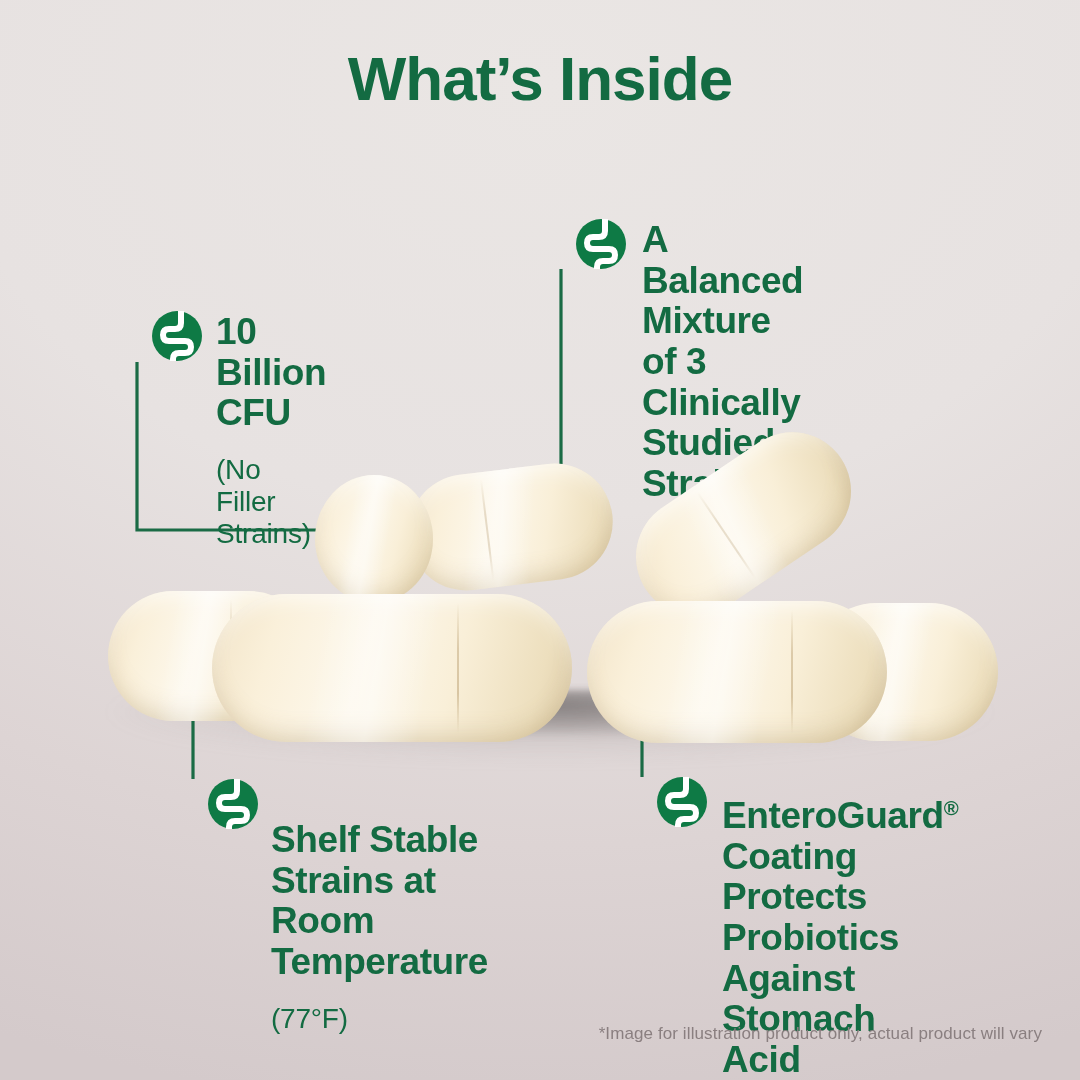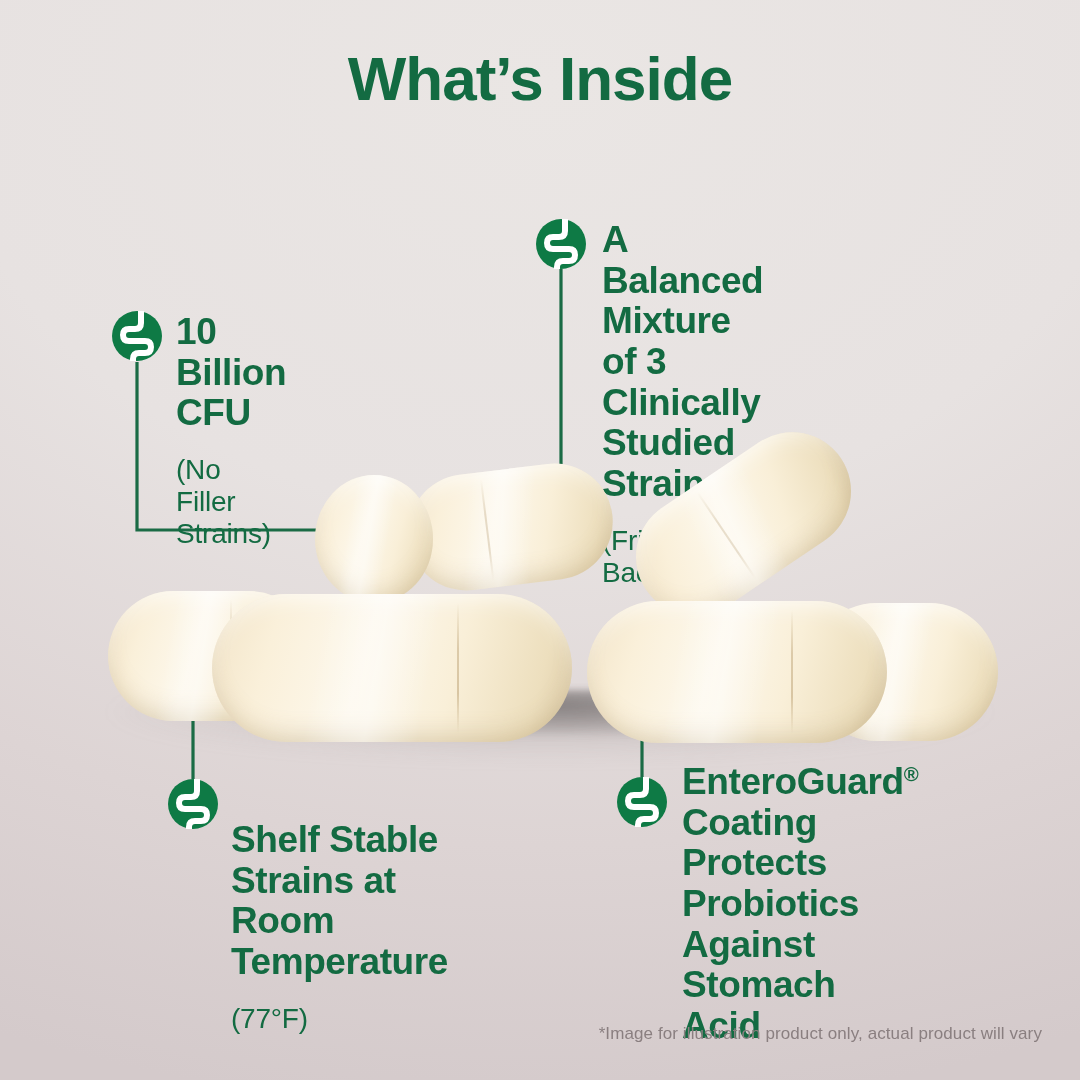--- a/index.html
+++ b/index.html
@@ -11,20 +11,21 @@
     position: relative;
   }
 
   #stage {
     position: relative;
     width: 1080px;
     height: 1080px;
     background:
       radial-gradient(130% 95% at 50% 8%, #eae6e4 0%, #e7e2e1 42%, #ddd4d4 74%, #d4cacb 100%);
     overflow: hidden;
+    padding-left: 40px;
   }
 
   
   #title {
     position:absolute;
     top:48px; left:0; width:1080px;
     text-align:center;
     font-size:62px;
     font-weight:bold;
     letter-spacing:-1px;
@@ -98,21 +99,21 @@
   #co-cfu .gut-icon { left:112px; top:311px; }
   #co-cfu .co-text  { left:176px; top:312px; }
 
   #co-strains .gut-icon { left:536px; top:219px; }
   #co-strains .co-text  { left:602px; top:220px; }
 
   #co-shelf .gut-icon { left:168px; top:779px; }
   #co-shelf .co-text  { left:231px; top:820px; }
 
   #co-entero .gut-icon { left:617px; top:777px; }
-  #co-entero .co-text  { left:682px; top:762px; }
+  #co-entero .co-text  { left:682px; top:796px; }
 
   
   #footnote{
     position:absolute;
     right:38px; bottom:36px;
     font-size:17px;
     color:#8a7f80;
     letter-spacing:.1px;
   }
 </style>

